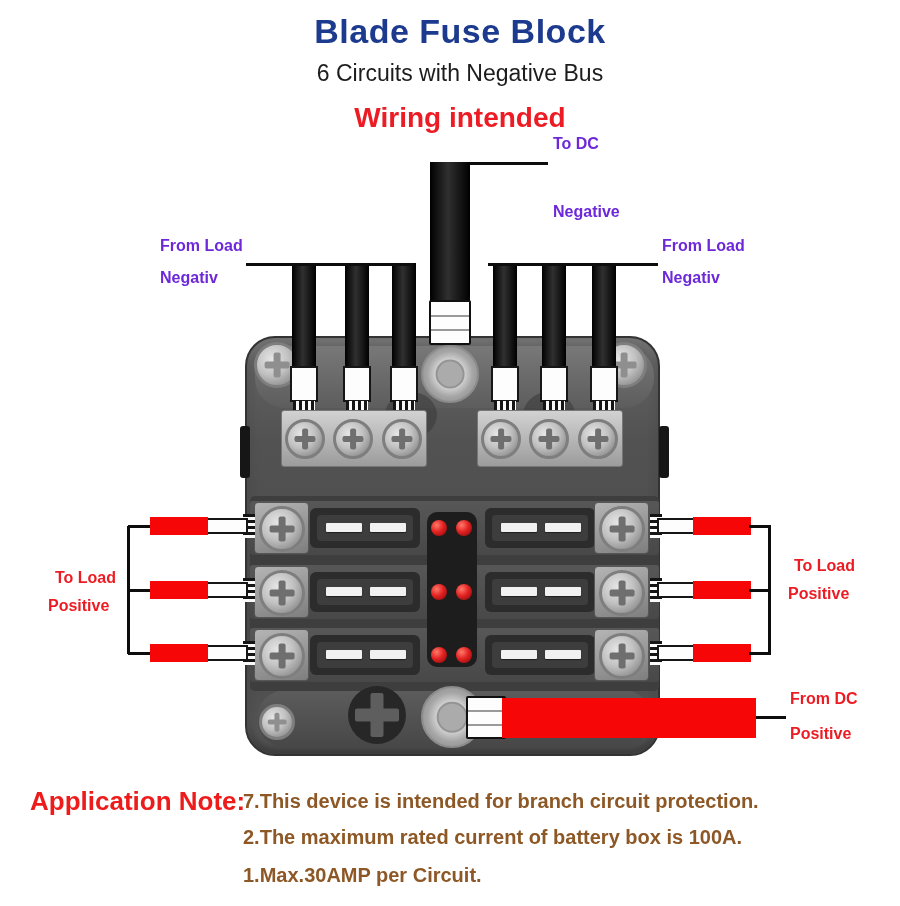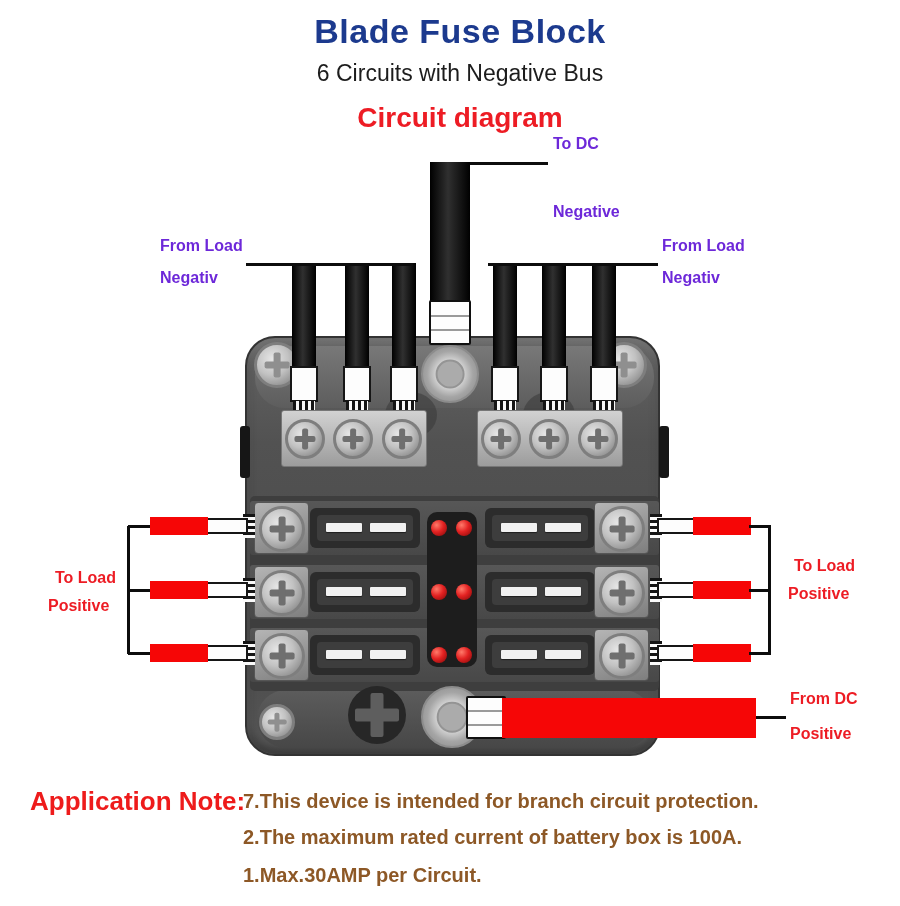--- a/index.html
+++ b/index.html
@@ -68,21 +68,21 @@
   .note-head{position:absolute;left:30px;top:786px;font-size:26px;font-weight:bold;color:#ee1b1b;white-space:nowrap;}
   .note-item{position:absolute;left:243px;font-size:20px;font-weight:bold;color:#8d5826;white-space:nowrap;}
 </style>
 </head>
 <body>
 
 <div class="canvas">
 
   <div class="title">Blade Fuse Block</div>
   <div class="subtitle">6 Circuits with Negative Bus</div>
-  <div class="wiringtitle">Circuit diagram</div>
+  <div class="wiringtitle">Wiring intended</div>
 
   <div class="block">
 
     <div class="band" style="left:8px;top:8px;width:399px;height:62px;background:linear-gradient(180deg,#787878,#5d5d5d);"></div>
 
     <div class="band" style="left:10px;top:352px;width:395px;height:58px;background:linear-gradient(180deg,#5c5c5c,#474747);"></div>
 
     <div class="tab" style="left:-7px;top:88px;"></div>
     <div class="tab" style="left:412px;top:88px;"></div>
 

